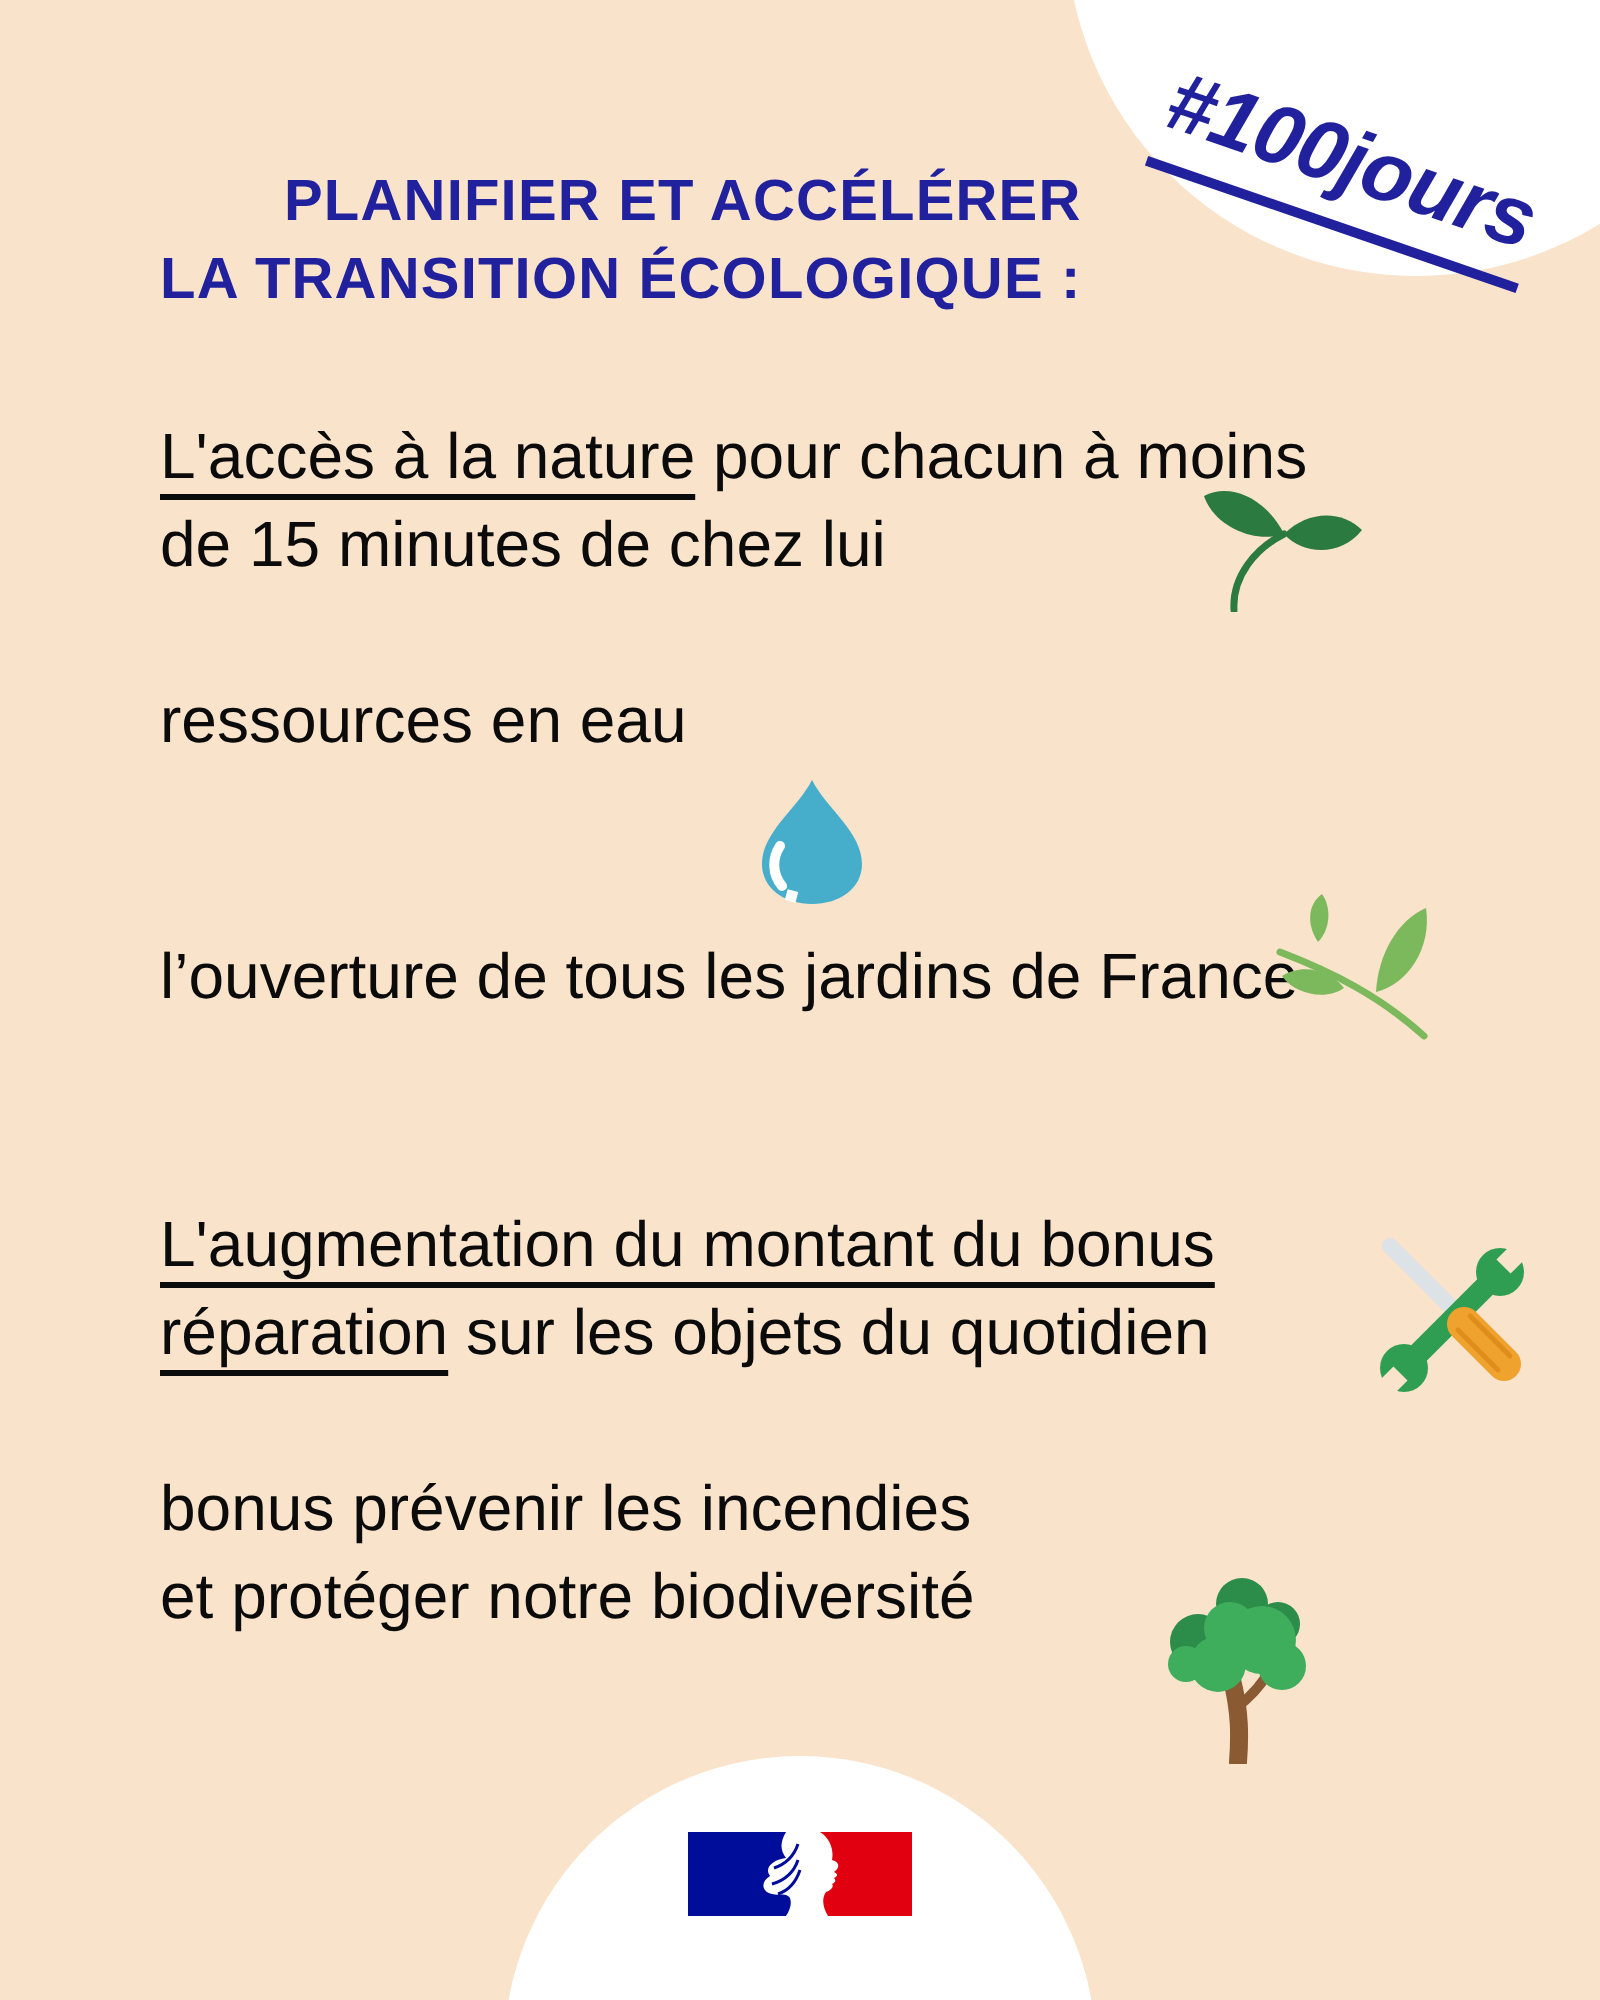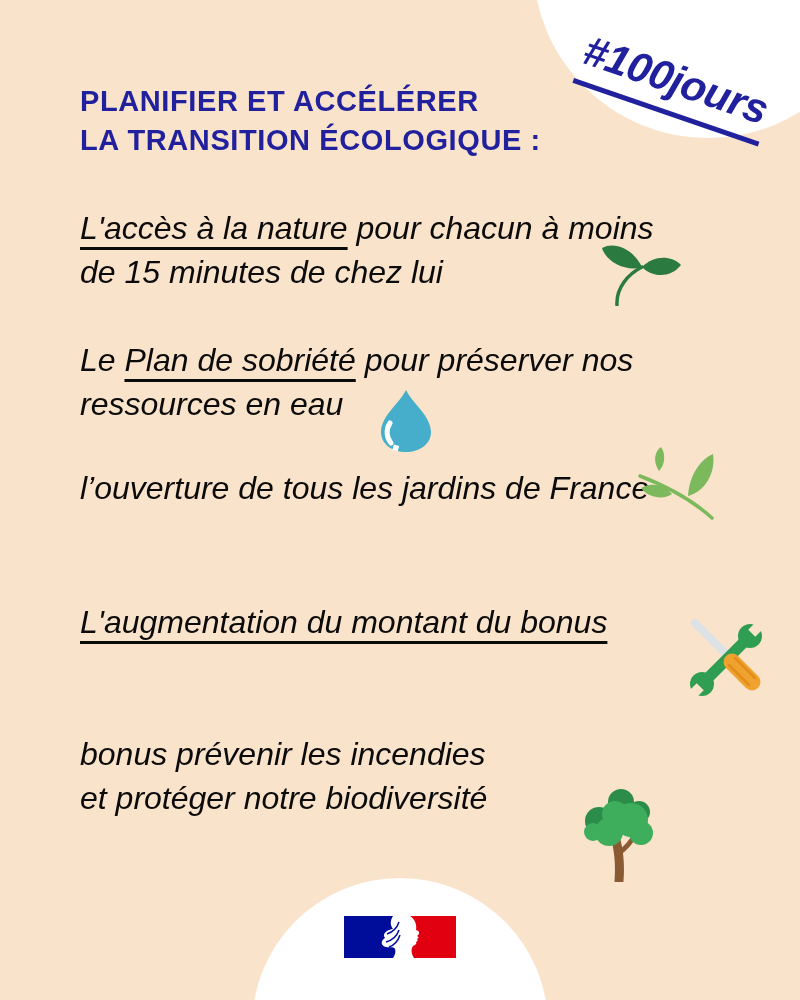--- a/index.html
+++ b/index.html
@@ -18,26 +18,26 @@
     transform:rotate(19deg);transform-origin:0 0;
     color:#21219e;font-size:42px;font-weight:bold;font-style:italic;
     white-space:nowrap;
     border-bottom:5px solid #21219e;
     padding:0 3px 7px 1px;
     letter-spacing:-0.5px;
   }
   .title{
     position:absolute;left:80px;top:82px;margin:0;
     color:#21219e;font-size:29px;font-weight:bold;
-    letter-spacing:0.6px;line-height:39px;
+    letter-spacing:0.6px;line-height:39px;text-align:right;
   }
   .title .tl{display:block;white-space:nowrap;}
   .bullet{
     position:absolute;left:80px;
-    color:#0b0b0b;font-size:32px;line-height:44px;font-style:italic;
+    color:#0b0b0b;font-size:32px;line-height:44px;
   }
   .line{white-space:nowrap;}
   .u{
     text-decoration:underline;
     text-decoration-thickness:2.5px;
     text-underline-offset:8px;
   }
   .icon{position:absolute;}
   .icon svg{display:block;width:100%;height:100%;}
   .icon-seedling{left:597px;top:236px;width:86px;height:70px;}
@@ -66,21 +66,20 @@
   </div>
   <div class="icon icon-seedling">
     <svg viewBox="0 0 86 70" xmlns="http://www.w3.org/2000/svg">
       <path d="M20,69 C19,52 31,38 45,31" stroke="#2b7a40" stroke-width="3.5" fill="none" stroke-linecap="round"></path>
       <path d="M45,31 C36,13 18,5 5,12 C10,27 30,36 45,31 Z" fill="#2b7a40"></path>
       <path d="M45,31 C57,19 74,19 84,29 C74,42 55,42 45,31 Z" fill="#2b7a40"></path>
     </svg>
   </div>
 
   <div class="bullet" style="top:338px">
-    <div class="line"><span>Le </span><span class="u">Plan de sobriété</span><span> pour préserver nos</span></div>
     <div class="line"><span>ressources en eau</span></div>
   </div>
   <div class="icon icon-droplet">
     <svg viewBox="0 0 58 66" xmlns="http://www.w3.org/2000/svg">
       <path d="M29,2 C36,16 54,28 54,44 C54,56 43,64 29,64 C15,64 4,56 4,44 C4,28 22,16 29,2 Z" fill="#46aecb"></path>
       <path d="M13,35 C9,41 9,49 14,55" stroke="#ffffff" stroke-width="5" fill="none" stroke-linecap="round"></path>
       <rect x="16" y="57" width="5.5" height="5.5" fill="#ffffff" transform="rotate(15 18 60)"></rect>
     </svg>
   </div>
 
@@ -91,20 +90,21 @@
     <svg viewBox="0 0 80 76" xmlns="http://www.w3.org/2000/svg">
       <path d="M4,32 C30,42 54,54 76,74" stroke="#7cb95c" stroke-width="3.5" fill="none" stroke-linecap="round"></path>
       <path d="M52,52 C53,33 63,16 77,10 C80,30 68,48 52,52 Z" fill="#7cb95c"></path>
       <path d="M36,50 C28,40 14,38 5,44 C12,54 28,56 36,50 Z" fill="#7cb95c"></path>
       <path d="M23,27 C17,18 18,8 25,3 C30,10 29,21 23,27 Z" fill="#7cb95c"></path>
     </svg>
   </div>
 
   <div class="bullet" style="top:600px">
     <div class="line"><span class="u">L'augmentation du montant du bonus</span></div>
+    <div class="line"><span class="u">réparation</span><span> sur les objets du quotidien</span></div>
   </div>
   <div class="icon icon-tools">
     <svg viewBox="0 0 80 84" xmlns="http://www.w3.org/2000/svg">
       <path d="M9,7 L39,37" stroke="#dde2e7" stroke-width="8" stroke-linecap="round"></path>
       <circle cx="64" cy="20" r="12" fill="#2f9e52"></circle>
       <circle cx="16" cy="68" r="12" fill="#2f9e52"></circle>
       <path d="M18,66 L62,22" stroke="#2f9e52" stroke-width="11" stroke-linecap="round"></path>
       <rect x="65" y="7" width="10" height="12" fill="#fae3cb" transform="rotate(45 70 13)"></rect>
       <rect x="5" y="69" width="10" height="12" fill="#fae3cb" transform="rotate(45 10 75)"></rect>
       <path d="M46,46 L66,66" stroke="#f0a22e" stroke-width="17" stroke-linecap="round"></path>

